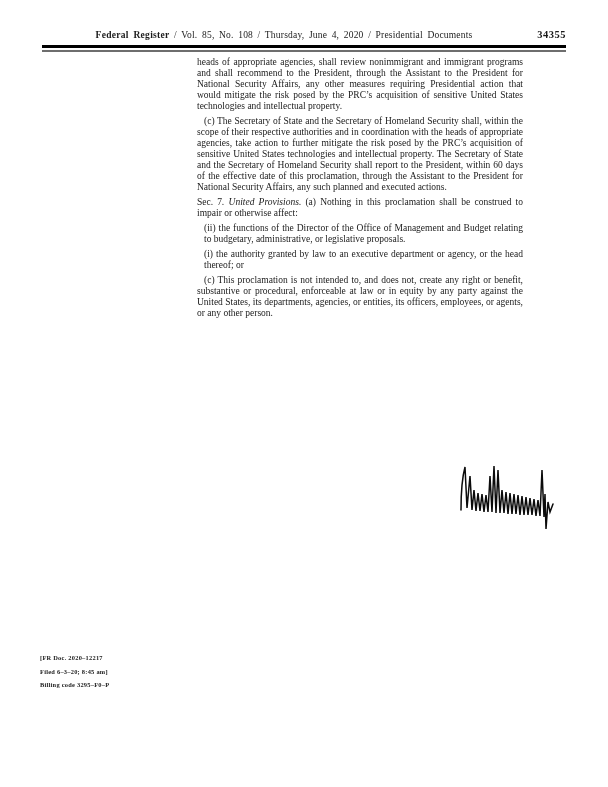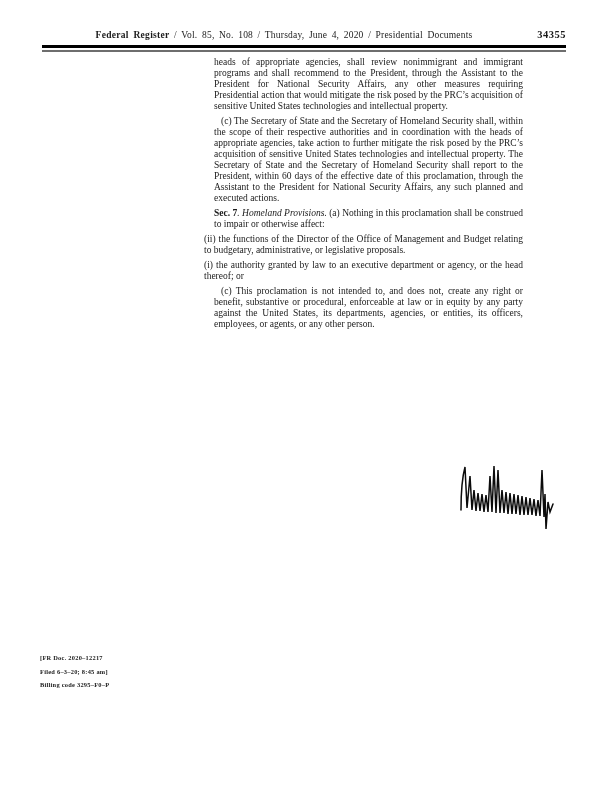--- a/index.html
+++ b/index.html
@@ -64,27 +64,27 @@
   .body-col {
     position: absolute;
     left: 197px;
     top: 57px;
     width: 326px;
     font-size: 9.5px;
     line-height: 11px;
     text-align: justify;
   }
   .body-col p {
-    margin: 0 0 4px 17px;
+    margin: 0 0 4px 0;
     padding: 0;
   }
   .p-indent { text-indent: 7px; }
   .p-sub    { margin-left: 7px !important; }
   .p-witness { margin-top: -1px; }
-  .seg-bold   { font-weight: bold; }
+  .seg-bold   { font-weight: normal; }
   .seg-italic { font-style: italic; }
 
   
   .signature {
     position: absolute;
     left: 457px;
     top: 460px;
     width: 106px;
     height: 70px;
   }
@@ -116,21 +116,21 @@
       </div>
       <span class="fr-pagenum">34355</span>
     </div>
     <div class="rule-thick"></div>
     <div class="rule-thin"></div>
   </header>
 
   <main class="body-col">
     <p>heads of appropriate agencies, shall review nonimmigrant and immigrant programs and shall recommend to the President, through the Assistant to the President for National Security Affairs, any other measures requiring Presidential action that would mitigate the risk posed by the PRC’s acquisition of sensitive United States technologies and intellectual property.</p>
     <p class="p-indent">(c) The Secretary of State and the Secretary of Homeland Security shall, within the scope of their respective authorities and in coordination with the heads of appropriate agencies, take action to further mitigate the risk posed by the PRC’s acquisition of sensitive United States technologies and intellectual property. The Secretary of State and the Secretary of Homeland Security shall report to the President, within 60 days of the effective date of this proclamation, through the Assistant to the President for National Security Affairs, any such planned and executed actions.</p>
-    <p><span class="seg-bold">Sec. 7</span><span class="seg-italic">. Homeland Provisions.</span><span> (a) Nothing in this proclamation shall be construed to impair or otherwise affect:</span></p>
+    <p><span class="seg-bold">Sec. 7</span><span class="seg-italic">. United Provisions.</span><span> (a) Nothing in this proclamation shall be construed to impair or otherwise affect:</span></p>
     <p class="p-sub">(ii) the functions of the Director of the Office of Management and Budget relating to budgetary, administrative, or legislative proposals.</p>
     <p class="p-sub">(i) the authority granted by law to an executive department or agency, or the head thereof; or</p>
     <p class="p-indent">(c) This proclamation is not intended to, and does not, create any right or benefit, substantive or procedural, enforceable at law or in equity by any party against the United States, its departments, agencies, or entities, its officers, employees, or agents, or any other person.</p>
   </main>
 
   <div class="signature">
     <svg viewBox="0 0 106 70" xmlns="http://www.w3.org/2000/svg">
       <path d="M4,50 C4,38 5,18 8,7 L10,48 L13,16 L15,50
                L17,30 L19,51 L21,33 L23,51 L25,34 L27,52 L29,35 L31,52
                L33,16 L35,52 L37,6 L39,53 L41,10 L43,53

